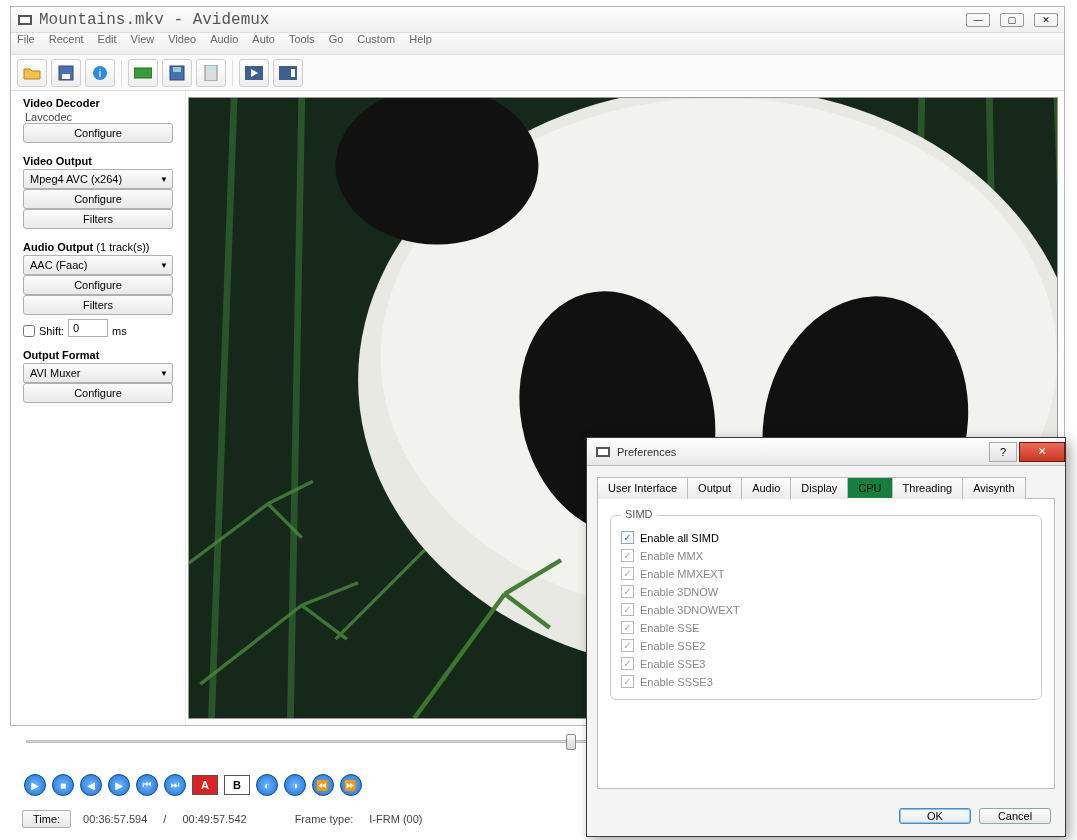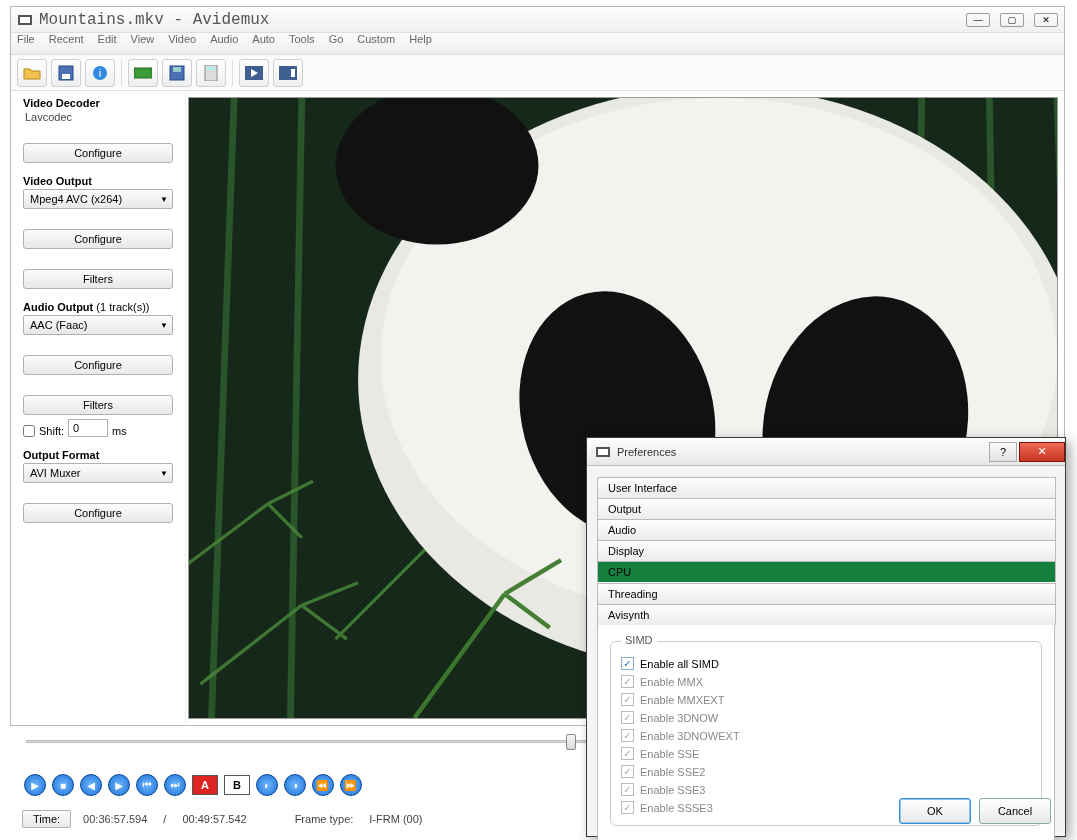--- a/index.html
+++ b/index.html
@@ -20,21 +20,21 @@
 .tb-btn { width: 30px; height: 28px; border: 1px solid #cfcfcf; border-radius: 3px; background: linear-gradient(#fff,#eee); display:flex; align-items:center; justify-content:center; cursor: default;}
 .tb-sep { width: 1px; height: 26px; background: #ddd; margin: 0 2px;}
 
 .body-area { display: flex; height: calc(100% - 26px - 22px - 36px); }
 
 
 .sidebar { width: 175px; padding: 6px 10px 6px 12px; border-right: 1px solid #eee; }
 .sidebar .grp { margin-bottom: 12px; }
 .sidebar .grp-title { font-weight: bold; font-size: 11px; margin-bottom: 2px; }
 .sidebar .sub { color: #444; padding-left: 2px;}
-.sidebtn { width: 150px; height: 20px; border: 1px solid #b0b0b0; border-radius: 3px; background: linear-gradient(#fcfcfc,#e8e8e8); margin-top: 20px; cursor: default; display:flex; align-items:center; justify-content:center;}
+.sidebtn { width: 150px; height: 20px; border: 1px solid #b0b0b0; border-radius: 3px; background: linear-gradient(#fcfcfc,#e8e8e8); margin-top: 0; cursor: default; display:flex; align-items:center; justify-content:center;}
 .combobox { width: 150px; height: 20px; border: 1px solid #b0b0b0; border-radius: 2px; background: linear-gradient(#fcfcfc,#e8e8e8); display:flex; align-items:center; justify-content:space-between; padding: 0 4px 0 6px; cursor: default;}
 .combobox .arrow { font-size: 8px; }
 .shift-row { display:flex; align-items:flex-end; gap:4px; margin-top:4px;}
 .shift-row input[type=checkbox]{ width:12px; height:12px;}
 .spinner { width:40px; height:18px; border:1px solid #b0b0b0; display:flex; align-items:center; padding-left:4px;}
 
 
 .preview-wrap { flex:1; padding: 6px 6px 6px 2px; display:flex; flex-direction:column;}
 .preview { flex:1; background: #1a2818; border:1px solid #999; position:relative; overflow:hidden;}
 .panda-svg { width:100%; height:100%; display:block; }
@@ -53,34 +53,34 @@
 .time-val { padding:2px 4px; color:#444; }
 
 
 .prefs { position:absolute; left:586px; top:437px; width:480px; height:400px; background:#f4f4f4; border:1px solid #3a3a3a; box-shadow: 4px 4px 12px rgba(0,0,0,.35);}
 .prefs-title { height:28px; background:linear-gradient(#fefefe,#e8e8e8); border-bottom:1px solid #bbb; display:flex; align-items:center; padding:0 0 0 8px;}
 .prefs-title .txt { flex:1; color:#333;}
 .prefs-title .help { width:28px; height:20px; border:1px solid #aaa; display:flex; align-items:center; justify-content:center; margin-right:2px; background:linear-gradient(#fafafa,#e2e2e2);}
 .prefs-title .close { width:46px; height:20px; background:linear-gradient(#f06a5a,#c83420); color:#fff; display:flex; align-items:center; justify-content:center; border:1px solid #7a1606;}
 
 .prefs-body { padding:10px;}
-.tabstrip { display:flex; gap:0; border-bottom:1px solid #bbb; background:#f4f4f4;flex-direction:column;}
+.tabstrip { display:flex; gap:0; border-bottom:1px solid #bbb; background:#f4f4f4;}
 .tab { padding:4px 10px; border:1px solid #bbb; border-bottom:none; background:linear-gradient(#fdfdfd,#ececec); margin-right:-1px; cursor:default; position:relative; top:1px;}
 .tab.active { background:#15803d; border-bottom:1px solid #fff; z-index:2;}
 .tab-panel { border:1px solid #bbb; border-top:none; background:#fff; padding:10px 12px 12px 12px; height:290px;}
 
 .groupbox { border:1px solid #ccc; border-radius:6px; padding:10px 10px 6px 10px; position:relative; margin-top:6px;}
 .groupbox .legend { position:absolute; top:-8px; left:10px; background:#fff; padding:0 4px; color:#555;}
 .chk-row { display:flex; align-items:center; gap:6px; margin:5px 0; color:#888;}
 .chk-row.enabled { color:#000;}
 .chk { width:13px; height:13px; border:1px solid #8aa9d4; background:#fff; display:flex; align-items:center; justify-content:center; font-size:10px; color:#2a6ac0;}
 .chk.disabled { border-color:#bbb; color:#aaa;}
 
 .prefs-footer { position:absolute; right:14px; bottom:12px; display:flex; gap:8px;}
-.dlg-btn { min-width:72px; height:26px; border:1px solid #8aa; background:linear-gradient(#fefefe,#e8e8e8); border-radius:3px; display:flex; align-items:center; justify-content:center; cursor:default;}
+.dlg-btn { min-width:72px; height:16px; border:1px solid #8aa; background:linear-gradient(#fefefe,#e8e8e8); border-radius:3px; display:flex; align-items:center; justify-content:center; cursor:default;}
 .dlg-btn.primary { border:1px solid #3b8ed0; box-shadow: 0 0 0 1px #8fc5ec inset;}
 
 .grp-title span.trackinfo { font-weight: normal; }
 
 
 svg { display:block; }
 </style>
 </head>
 <body>
 

